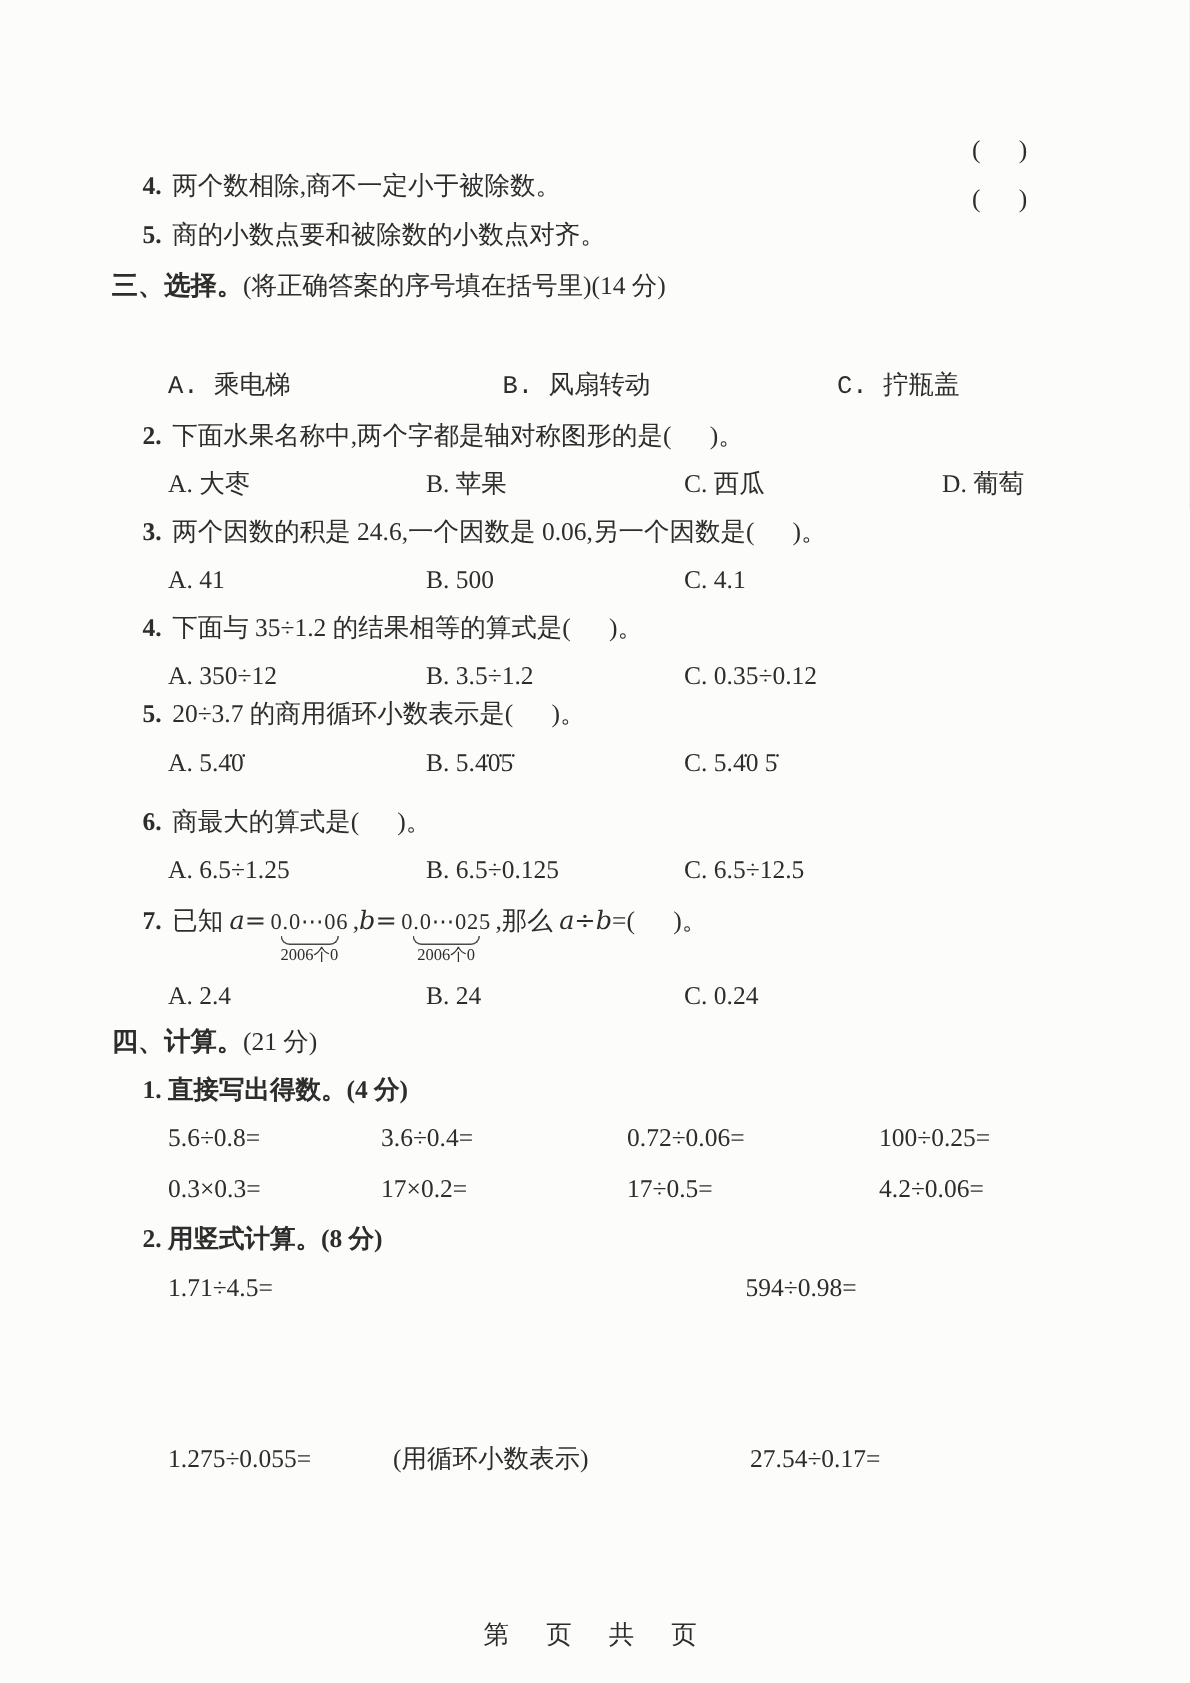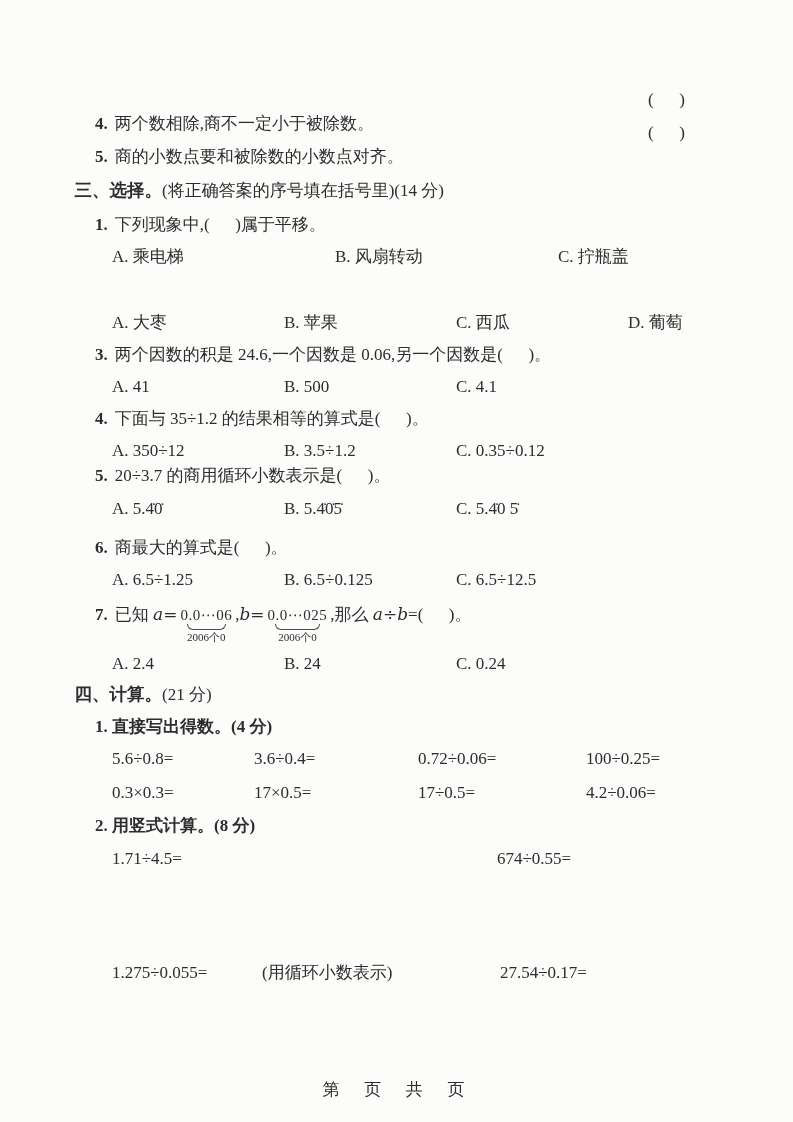--- a/index.html
+++ b/index.html
@@ -20,21 +20,21 @@
     white-space: pre;
     line-height: 24px;
   }
   .line.heading { left: 57px; font-weight: bold; font-size: 17.5px; }
   .line.heading .heading-rest { font-weight: normal; font-size: 17px; }
   .line.opts { left: 95px; }
   .line.subheading { font-weight: bold; }
   .qnum { font-weight: bold; margin-right: 7px; }
   .bracket { position: absolute; left: 570px; top: 0; white-space: pre; }
   .opt { display: inline-block; width: 172px; white-space: pre; }
-  .opt.wide { width: 223px; }
+  .opt.wide { width: 223px; font-family: Liberation Mono, monospace; }
   .opt.last { width: auto; text-align: center; }
   .mcell { display: inline-block; white-space: pre; }
   .mcell.c1 { width: 142px; }
   .mcell.c2 { width: 164px; }
   .mcell.c3 { width: 168px; }
   .vcell { display: inline-block; white-space: pre; }
   .vcell.w1 { width: 385px; }
   .vcell.w2 { width: 150px; }
   .vcell.w3 { width: 238px; }
   .var { font-style: italic; font-family: "DejaVu Serif", serif; }
@@ -79,27 +79,27 @@
   </div>
   <div class="line" style="top:121px">
     <span class="qnum">5.</span><span>商的小数点要和被除数的小数点对齐。</span>
     <span class="bracket">(      )</span>
   </div>
 
   <div class="line heading" style="top:154px">
     <span>三、选择。</span><span class="heading-rest">(将正确答案的序号填在括号里)(14 分)</span>
   </div>
 
-  <div class="line" style="top:189px">
-    <span class="qnum">1.</span><span>下列现象中,(      )属于平移。</span>
-  </div>
   <div class="line opts" style="top:221px">
     <span class="opt wide">A. 乘电梯</span><span class="opt wide">B. 风扇转动</span><span class="opt wide last">C. 拧瓶盖</span>
   </div>
 
+  <div class="line" style="top:255px">
+    <span class="qnum">2.</span><span>下面水果名称中,两个字都是轴对称图形的是(      )。</span>
+  </div>
   <div class="line opts" style="top:287px">
     <span class="opt">A. 大枣</span><span class="opt">B. 苹果</span><span class="opt">C. 西瓜</span><span class="opt last">D. 葡萄</span>
   </div>
 
   <div class="line" style="top:319px">
     <span class="qnum">3.</span><span>两个因数的积是 24.6,一个因数是 0.06,另一个因数是(      )。</span>
   </div>
   <div class="line opts" style="top:351px">
     <span class="opt">A. 41</span><span class="opt">B. 500</span><span class="opt last">C. 4.1</span>
   </div>
@@ -137,29 +137,29 @@
   </div>
 
   <div class="line subheading" style="top:691px">
     <span>1. 直接写出得数。(4 分)</span>
   </div>
 
   <div class="line opts" style="top:723px">
     <span class="mcell c1">5.6÷0.8=</span><span class="mcell c2">3.6÷0.4=</span><span class="mcell c3">0.72÷0.06=</span><span class="mcell">100÷0.25=</span>
   </div>
   <div class="line opts" style="top:757px">
-    <span class="mcell c1">0.3×0.3=</span><span class="mcell c2">17×0.5=</span><span class="mcell c3">17÷0.5=</span><span class="mcell">4.2÷0.06=</span>
+    <span class="mcell c1">0.3×0.3=</span><span class="mcell c2">17×0.2=</span><span class="mcell c3">17÷0.5=</span><span class="mcell">4.2÷0.06=</span>
   </div>
 
   <div class="line subheading" style="top:790px">
     <span>2. 用竖式计算。(8 分)</span>
   </div>
 
   <div class="line opts" style="top:823px">
-    <span class="vcell w1">1.71÷4.5=</span><span class="vcell">674÷0.55=</span>
+    <span class="vcell w1">1.71÷4.5=</span><span class="vcell">594÷0.98=</span>
   </div>
   <div class="line opts" style="top:937px">
     <span class="vcell w2">1.275÷0.055=</span><span class="vcell w3">(用循环小数表示)</span><span class="vcell">27.54÷0.17=</span>
   </div>
 
   <div class="footer">第 页 共 页</div>
 
 </div>
 
 </body></html>

